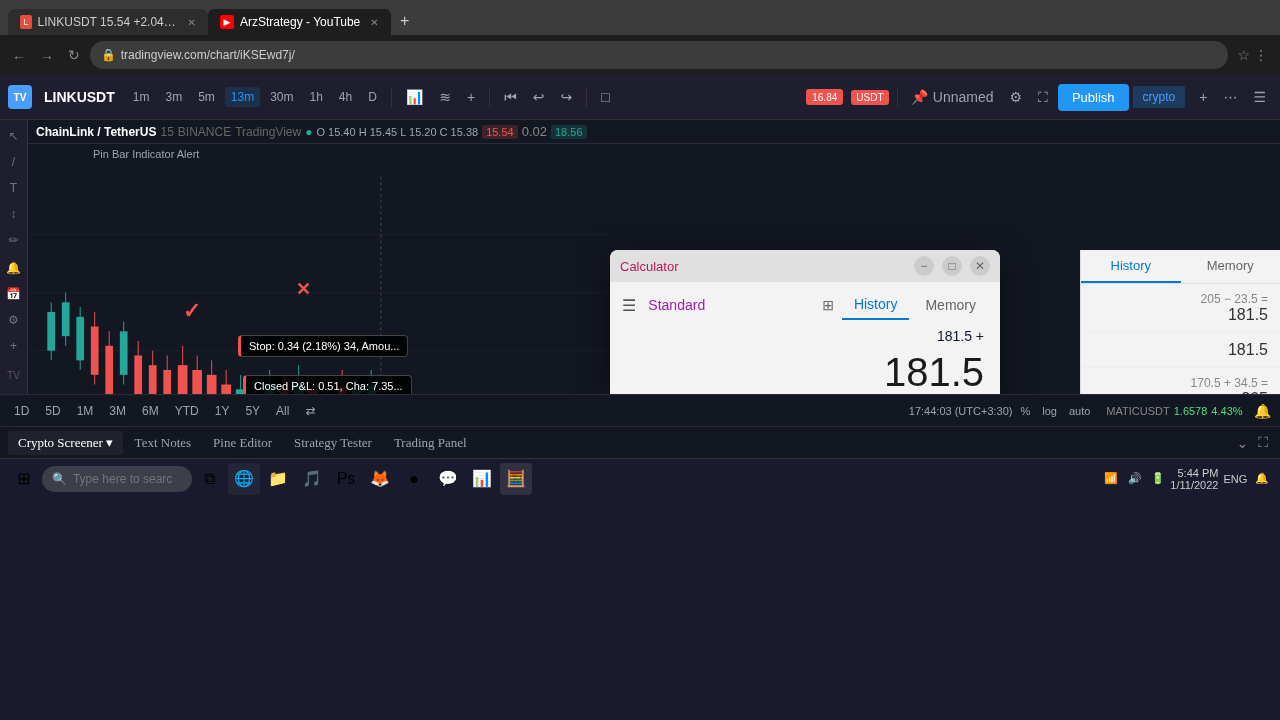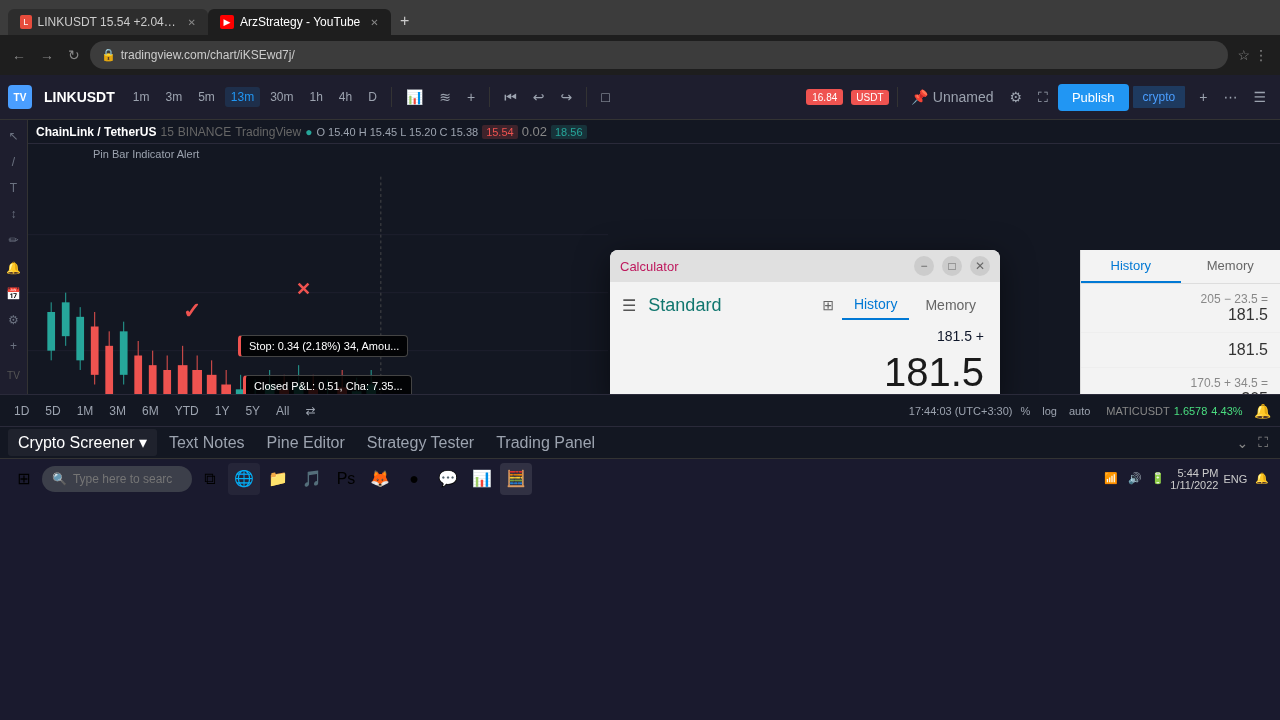--- a/index.html
+++ b/index.html
@@ -43,33 +43,33 @@
     .closed-tooltip { top: 255px; left: 215px; border-left: 3px solid #ef5350; }
 
     
     .bottom-bar { background: #131722; height: 32px; display: flex; align-items: center; padding: 0 8px; gap: 4px; border-top: 1px solid #2a2a3a; }
     .period-btn { color: #9ca3af; font-size: 12px; padding: 3px 6px; border-radius: 3px; cursor: pointer; }
     .bottom-spacer { flex: 1; }
     .time-display { color: #9ca3af; font-size: 11px; }
     .log-btn { color: #9ca3af; font-size: 11px; padding: 2px 4px; }
 
     .tabs-row { background: #131722; height: 32px; display: flex; align-items: center; padding: 0 8px; gap: 2px; border-top: 1px solid #2a2a3a; }
-    .tab-item { color: #9ca3af; font-size: 16px; padding: 4px 10px; border-radius: 3px; cursor: pointer; }
+    .tab-item { color: #9ca3af; font-size: 13px; padding: 4px 10px; border-radius: 3px; cursor: pointer; font-family: Liberation Serif, serif; }
     .tab-item.active { color: #fff; background: rgba(255,255,255,0.05); }
 
     
     .calculator { position: absolute; top: 130px; left: 610px; width: 390px; background: #f3f3f3; border-radius: 8px; box-shadow: 0 8px 32px rgba(0,0,0,0.5); z-index: 100; }
     .calc-titlebar { background: #e0e0e0; border-radius: 8px 8px 0 0; height: 32px; display: flex; align-items: center; padding: 0 10px; gap: 8px; }
     .calc-title { font-size: 13px; color: #be185d; flex: 1; }
     .calc-ctrl { width: 20px; height: 20px; border-radius: 50%; border: none; cursor: pointer; display: flex; align-items: center; justify-content: center; font-size: 12px; color: #666; background: #ccc; }
 
     .calc-body { padding: 0; }
     .calc-tabs { display: flex; align-items: center; padding: 8px 12px 0; gap: 4px; background: #f3f3f3; }
     .calc-menu { color: #555; font-size: 16px; cursor: pointer; margin-right: 8px; }
-    .calc-tab-title { font-size: 18px; color: #0f766e; font-weight: 400; flex: 1; }
+    .calc-tab-title { font-size: 14px; color: #a21caf; font-weight: 400; flex: 1; }
     .calc-mode-icon { color: #666; font-size: 14px; cursor: pointer; padding: 4px; }
     .calc-tab { color: #666; font-size: 14px; padding: 6px 12px; cursor: pointer; }
     .calc-tab.active { color: #0078d4; border-bottom: 2px solid #0078d4; }
 
     .calc-display { background: #f3f3f3; padding: 8px 16px 4px; text-align: right; }
     .calc-expr { color: #0f172a; font-size: 14px; min-height: 20px; }
     .calc-result { color: #1a1a1a; font-size: 40px; font-weight: 300; line-height: 1.2; }
 
     
     .history-panel { position: absolute; top: 130px; right: 0; width: 200px; background: #f3f3f3; border-left: 1px solid #ddd; height: 460px; overflow-y: auto; }

